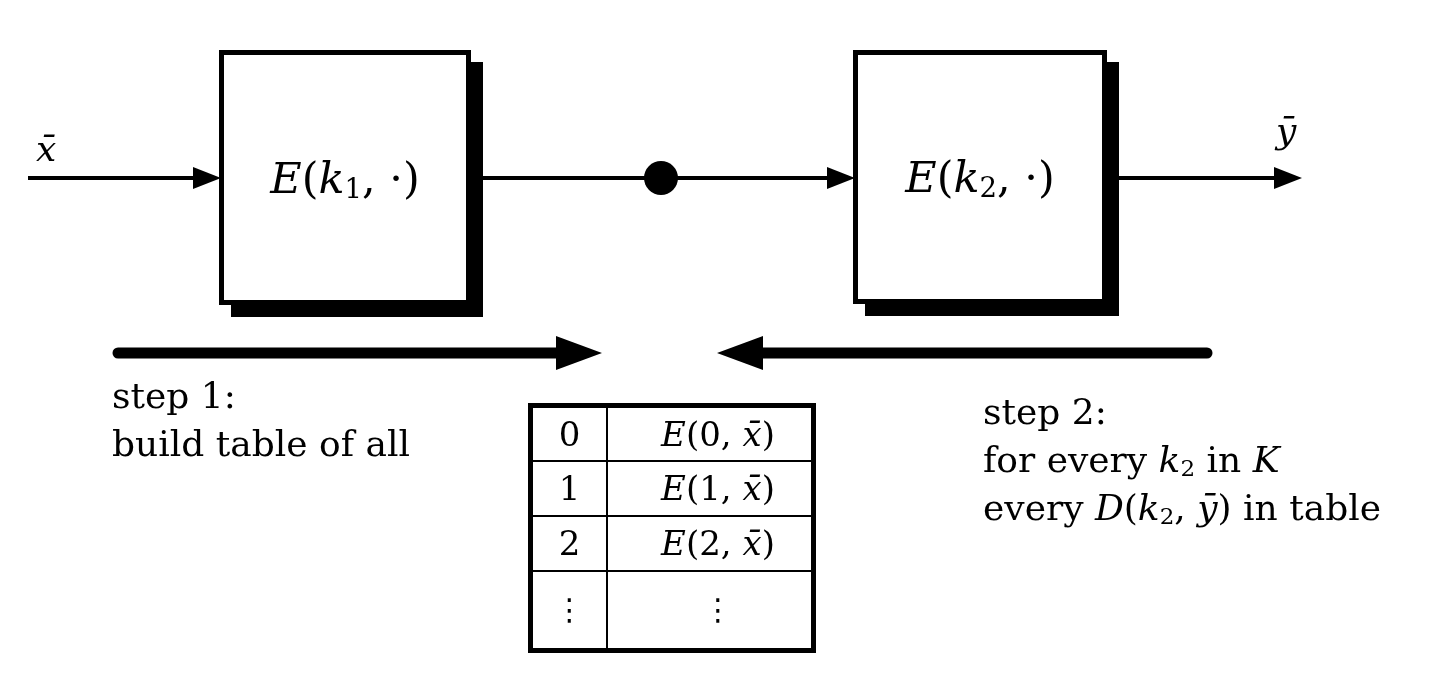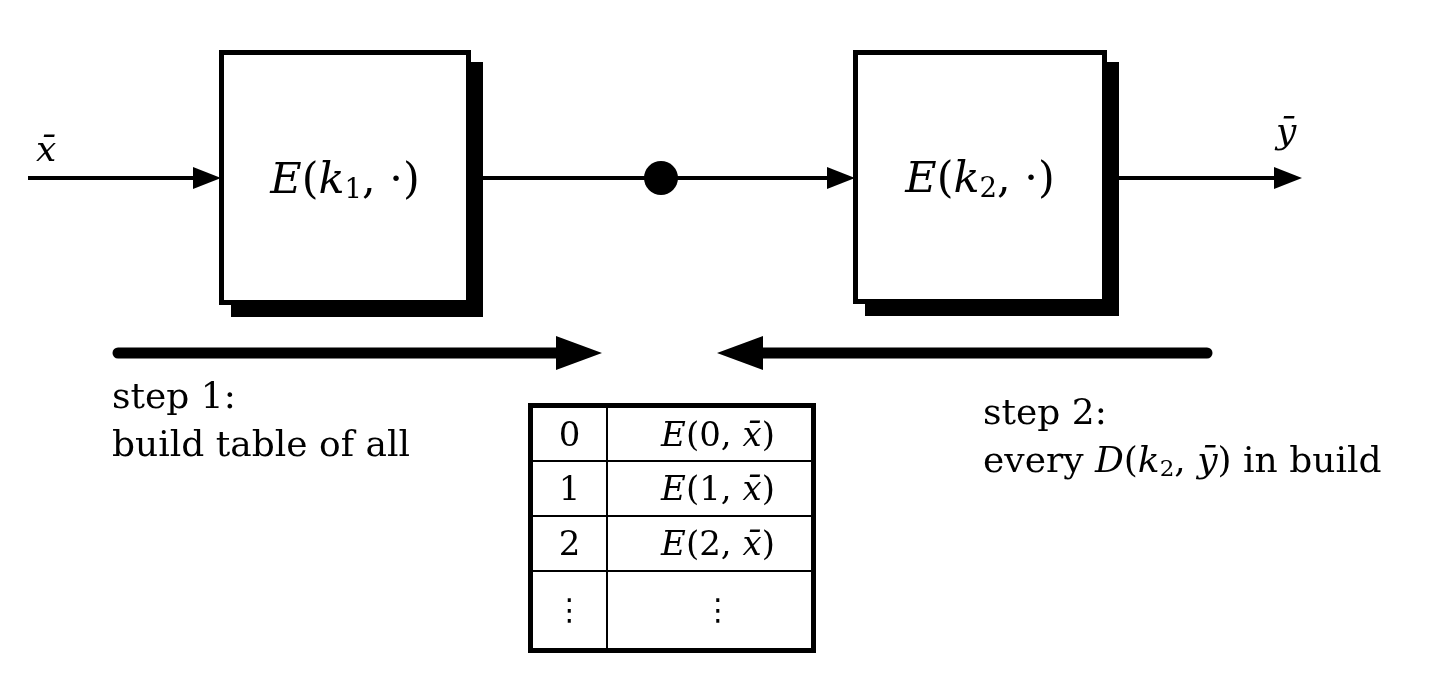--- a/index.html
+++ b/index.html
@@ -81,21 +81,22 @@
     <span><span class="it">E</span><span>(</span><span class="it">k</span><sub>2</sub><span>, ·)</span></span>
   </div>
 
   <div class="steptext step1">
     <div class="tline">step 1:</div>
     <div class="tline">build table of all</div>
   </div>
 
   <div class="steptext step2">
     <div class="tline">step 2:</div>
-    <div class="tline"><span>every </span><span class="it">D</span><span>(</span><span class="it">k</span><sub>2</sub><span>, </span><span class="it">ȳ</span><span>)</span><span> in build</span></div>
+    <div class="tline"><span>for every </span><span class="it">k</span><sub>2</sub><span> in </span><span class="it">K</span></div>
+    <div class="tline"><span>every </span><span class="it">D</span><span>(</span><span class="it">k</span><sub>2</sub><span>, </span><span class="it">ȳ</span><span>)</span><span> in table</span></div>
   </div>
 
   <table class="tbl">
     <tbody>
         <tr>
       <td class="key">0</td>
       <td class="val"><span class="it">E</span><span>(0, </span><span class="it">x̄</span><span>)</span></td>
     </tr>
     <tr>
       <td class="key">1</td>

